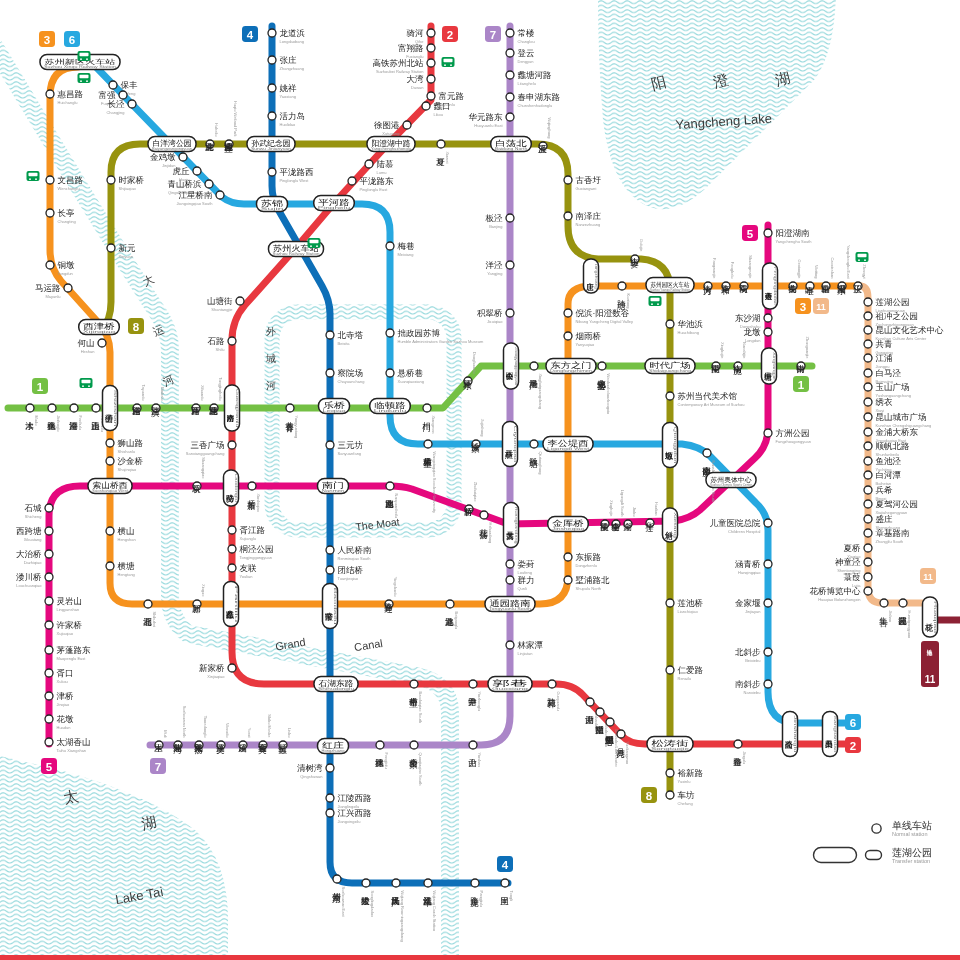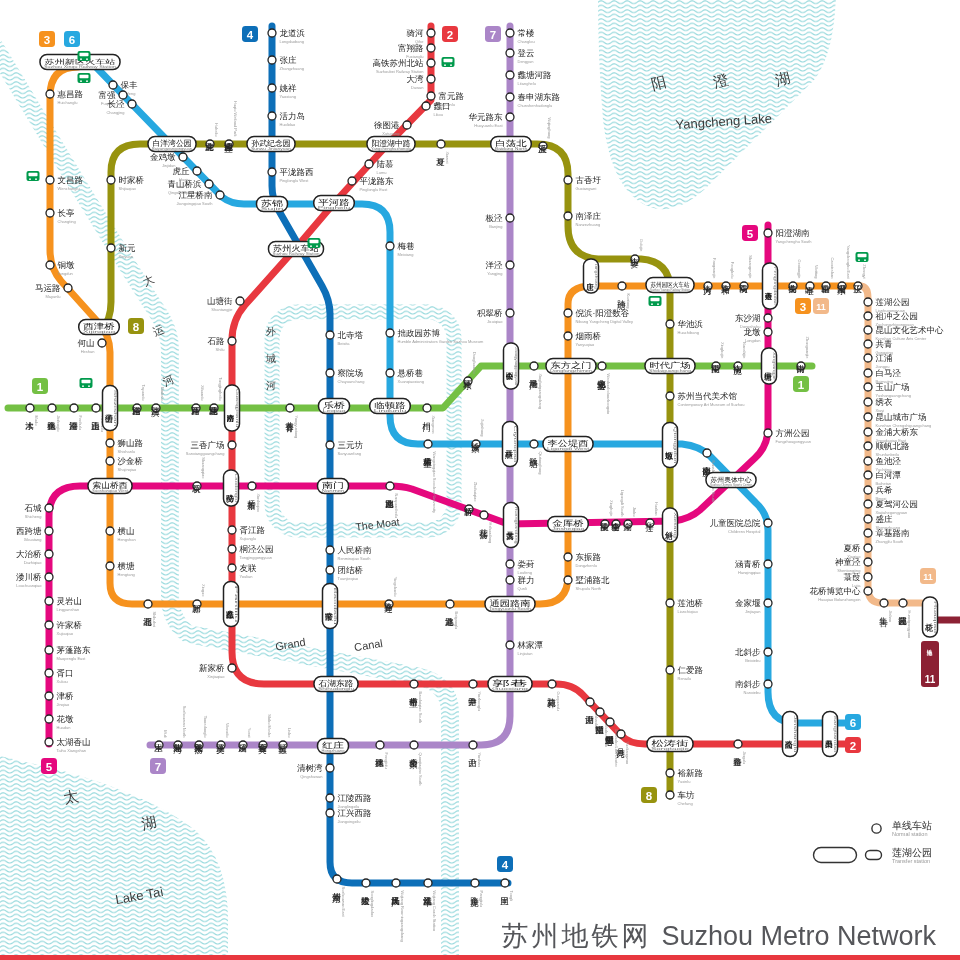--- a/index.html
+++ b/index.html
@@ -1344,18 +1344,15 @@
             <rect x="1.5" y="1.5" width="16" height="9" rx="4.5" fill="#fff" stroke="#333" stroke-width="1.4"></rect>
           </svg>
       </div>
       <div class="ltext">
         <div class="lzh">莲湖公园</div>
         <div class="len">Transfer station</div>
       </div>
     </div>
   </div>
 
-  <div class="title">
-    <span class="zh">苏州地铁网</span><span class="en">Suzhou Metro Network</span>
-  </div>
 
   <div class="bbar" style="background: rgb(232, 56, 63);"></div>
 </div>
 
 </body></html>

